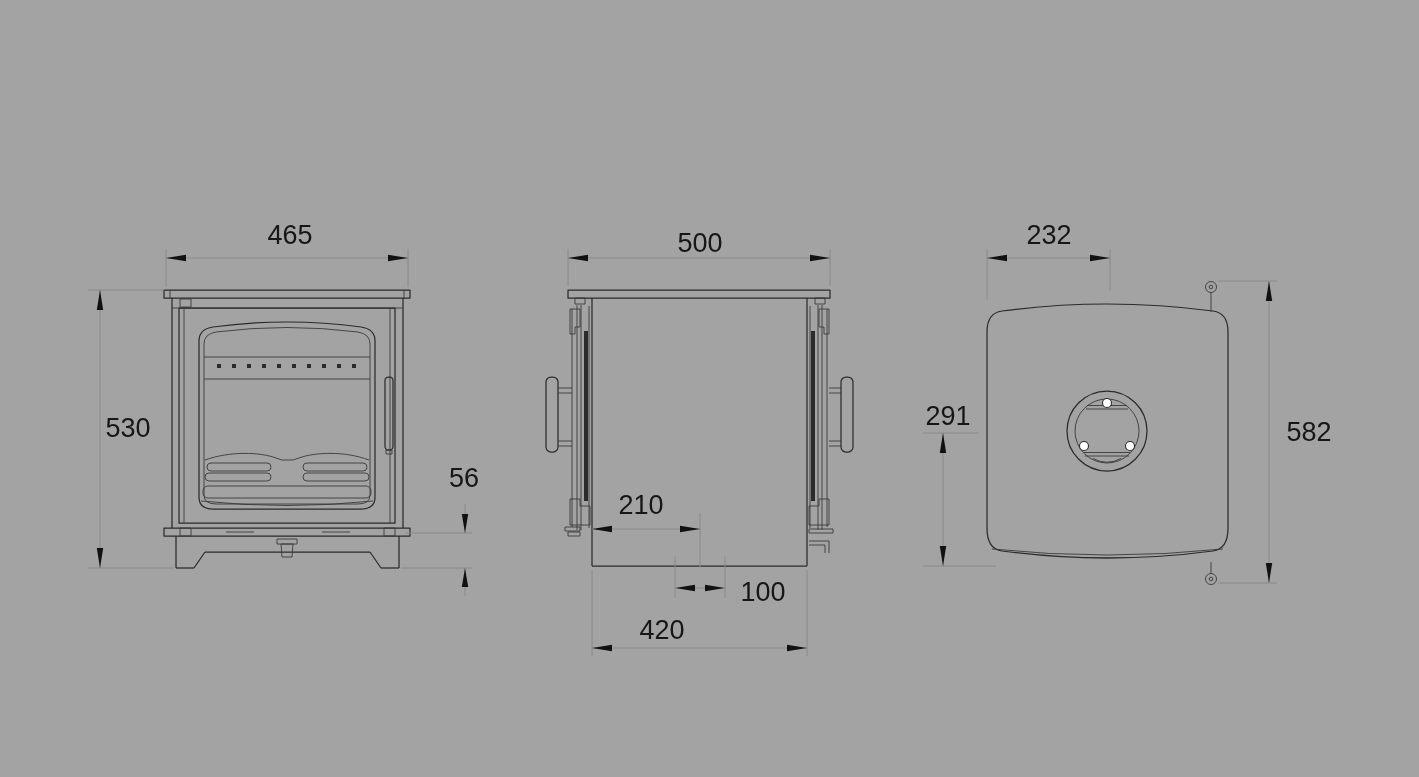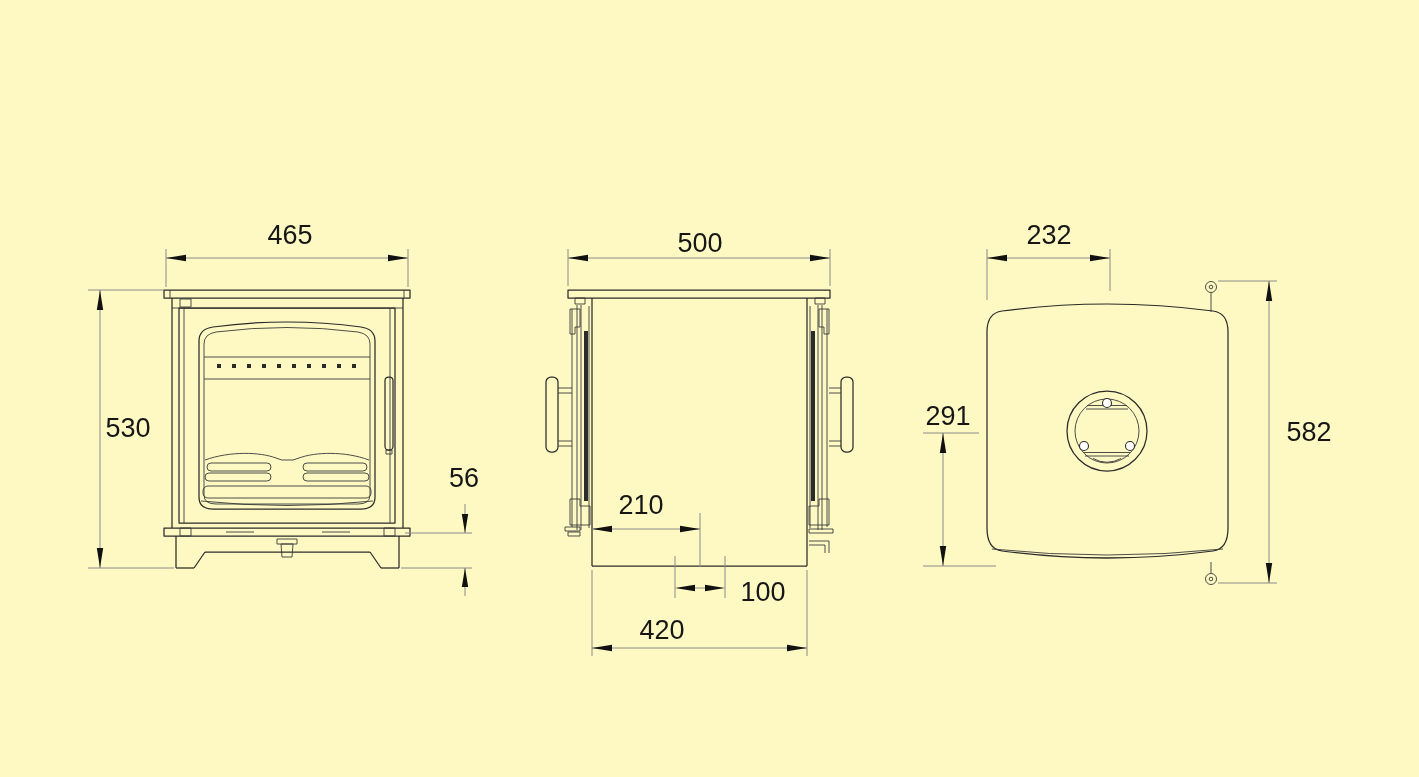--- a/index.html
+++ b/index.html
@@ -1,16 +1,16 @@
 <!DOCTYPE html>
 <html><head>
 <meta charset="utf-8">
 <style>
   html,body{margin:0;padding:0;background:#ffffff;}
-  .stage{position:relative;width:1419px;height:777px;background:#fef9c3;overflow:hidden;}
+  .stage{position:relative;width:1419px;height:777px;background:#a3a3a3;overflow:hidden;}
   svg{display:block;}
   .obj{fill:none;stroke:#2b2b2b;stroke-width:1.25;stroke-linejoin:round;stroke-linecap:butt;}
   .objthin{fill:none;stroke:#3a3a3a;stroke-width:0.9;stroke-linejoin:round;}
   .darkfill{fill:#2b2b2b;stroke:none;}
   .dim{fill:none;stroke:#8a8a8a;stroke-width:1;}
   .arr{fill:#111111;stroke:none;}
   .dimtext{font-family:"Liberation Sans", sans-serif;font-size:27px;fill:#161616;}
   .hole{fill:#2b2b2b;stroke:none;}
   .screw{fill:#ffffff;stroke:#2b2b2b;stroke-width:1.1;}
 </style>

